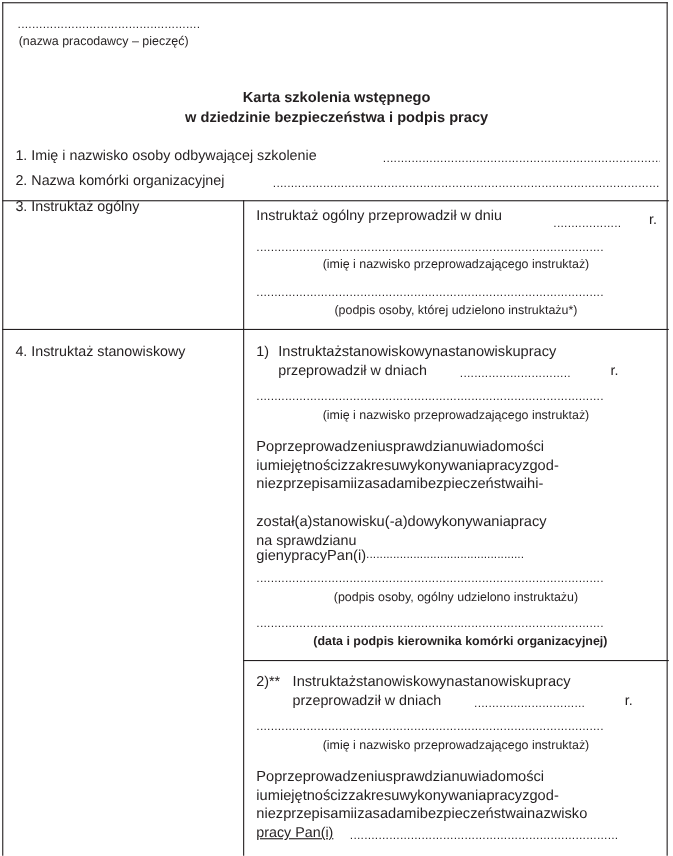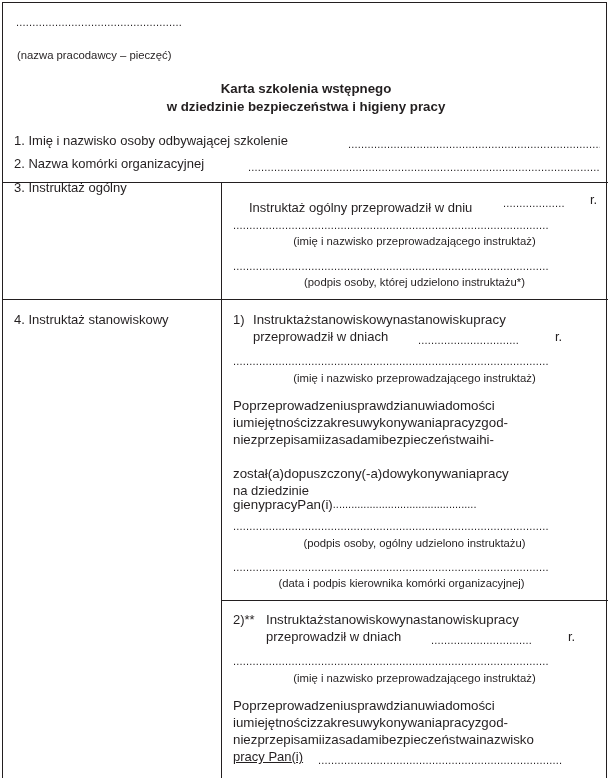--- a/index.html
+++ b/index.html
@@ -20,37 +20,37 @@
   .center { text-align: center; }
   .justify-line { position: absolute; font-size: 13.3px; line-height: 17px; white-space: nowrap; display: flex; }
   .justify-line span { white-space: nowrap; }
 </style>
 </head>
 <body>
 
 <div class="frame"></div>
 
 <div class="dots" style="left:16px;top:16px;width:200px;">...................................................</div>
-<div class="txt small" style="left:17px;top:30px;margin-top:17px;">(nazwa pracodawcy – pieczęć)</div>
+<div class="txt small" style="left:17px;top:30px;">(nazwa pracodawcy – pieczęć)</div>
 
 <div class="title" style="top:79px;">Karta szkolenia wstępnego</div>
-<div class="title" style="top:97px;">w dziedzinie bezpieczeństwa i higieny pracy</div>
+<div class="title" style="top:97px;">w dziedzinie bezpieczeństwa i podpis pracy</div>
 
 <div class="txt" style="left:14px;top:132px;">1. Imię i nazwisko osoby odbywającej szkolenie</div>
 <div class="dots" style="left:348px;top:138px;width:252px;">...............................................................................</div>
 <div class="txt" style="left:14px;top:155px;">2. Nazwa komórki organizacyjnej</div>
 <div class="dots" style="left:248px;top:161px;width:352px;">......................................................................................................................</div>
 
 <div class="hline" style="left:2px;top:182px;width:606px;"></div>
 <div class="vline" style="left:221px;top:182px;height:600px;"></div>
 <div class="hline" style="left:2px;top:299px;width:606px;"></div>
 <div class="hline" style="left:221px;top:600px;width:387px;"></div>
 
 <div class="txt" style="left:14px;top:179px;">3.  Instruktaż ogólny</div>
-<div class="txt" style="left:233px;top:199px;margin-left:16px;">Instruktaż ogólny przeprowadził w dniu</div>
+<div class="txt" style="left:233px;top:187px;">Instruktaż ogólny przeprowadził w dniu</div>
 <div class="dots" style="left:503px;top:197px;width:86px;">...................</div>
 <div class="txt" style="left:590px;top:191px;">r.</div>
 <div class="dots" style="left:233px;top:219px;width:362px;">.................................................................................................</div>
 <div class="txt small center" style="left:221px;top:233px;width:387px;">(imię i nazwisko przeprowadzającego instruktaż)</div>
 <div class="dots" style="left:233px;top:260px;width:362px;">.................................................................................................</div>
 <div class="txt small center" style="left:221px;top:274px;width:387px;">(podpis osoby, której udzielono instruktażu*)</div>
 
 <div class="txt" style="left:14px;top:311px;">4.  Instruktaż stanowiskowy</div>
 
 <div class="txt" style="left:233px;top:311px;">1)</div>
@@ -93,31 +93,31 @@
   <span>hi-</span>
 </div>
 <div class="justify-line" style="left:233px;top:472px;width:363px;margin-top:24px;">
   <span>gieny</span>
   <span>pracy</span>
   <span>Pan(i)</span>
   <span style="font-size:11px;">...............................................</span>
 </div>
 <div class="justify-line" style="left:233px;top:465px;width:363px;">
   <span>został(a)</span>
-  <span>dopuszczony(-a)</span>
+  <span>stanowisku(-a)</span>
   <span>do</span>
   <span>wykonywania</span>
   <span>pracy</span>
 </div>
-<div class="txt" style="left:233px;top:482px;">na dziedzinie</div>
+<div class="txt" style="left:233px;top:482px;">na sprawdzianu</div>
 
 <div class="dots" style="left:233px;top:520px;width:362px;">.................................................................................................</div>
 <div class="txt small center" style="left:221px;top:535px;width:387px;">(podpis osoby, ogólny udzielono instruktażu)</div>
 <div class="dots" style="left:233px;top:561px;width:362px;">.................................................................................................</div>
-<div class="txt small center" style="left:208px;top:575px;width:387px;">(data i podpis kierownika komórki organizacyjnej)</div>
+<div class="txt small center" style="left:225px;top:575px;width:387px;font-weight:bold;">(data i podpis kierownika komórki organizacyjnej)</div>
 
 <div class="txt" style="left:233px;top:611px;">2)**</div>
 <div class="justify-line" style="left:266px;top:611px;width:330px;">
   <span>Instruktaż</span>
   <span>stanowiskowy</span>
   <span>na</span>
   <span>stanowisku</span>
   <span>pracy</span>
 </div>
 <div class="txt" style="left:266px;top:628px;">przeprowadził w dniach</div>

